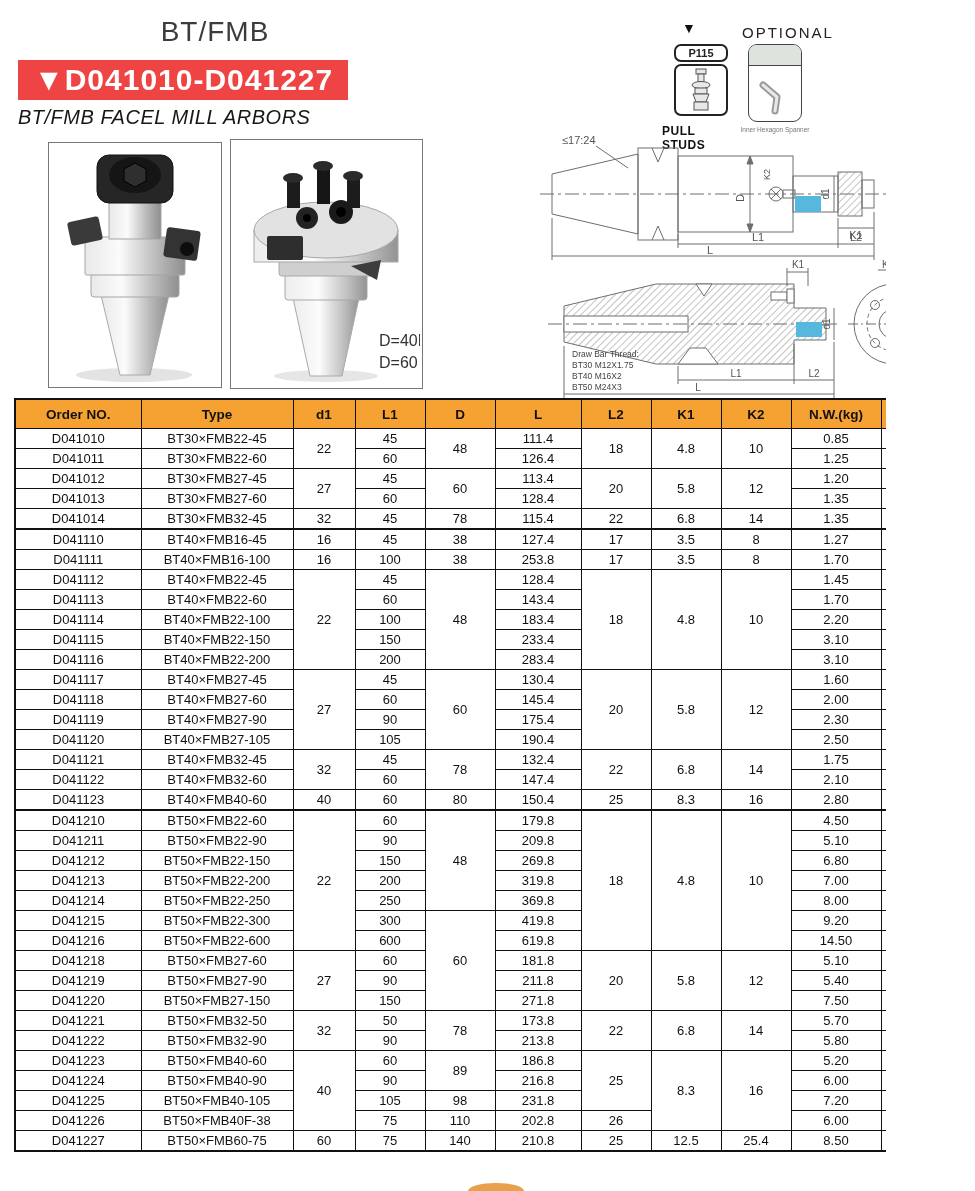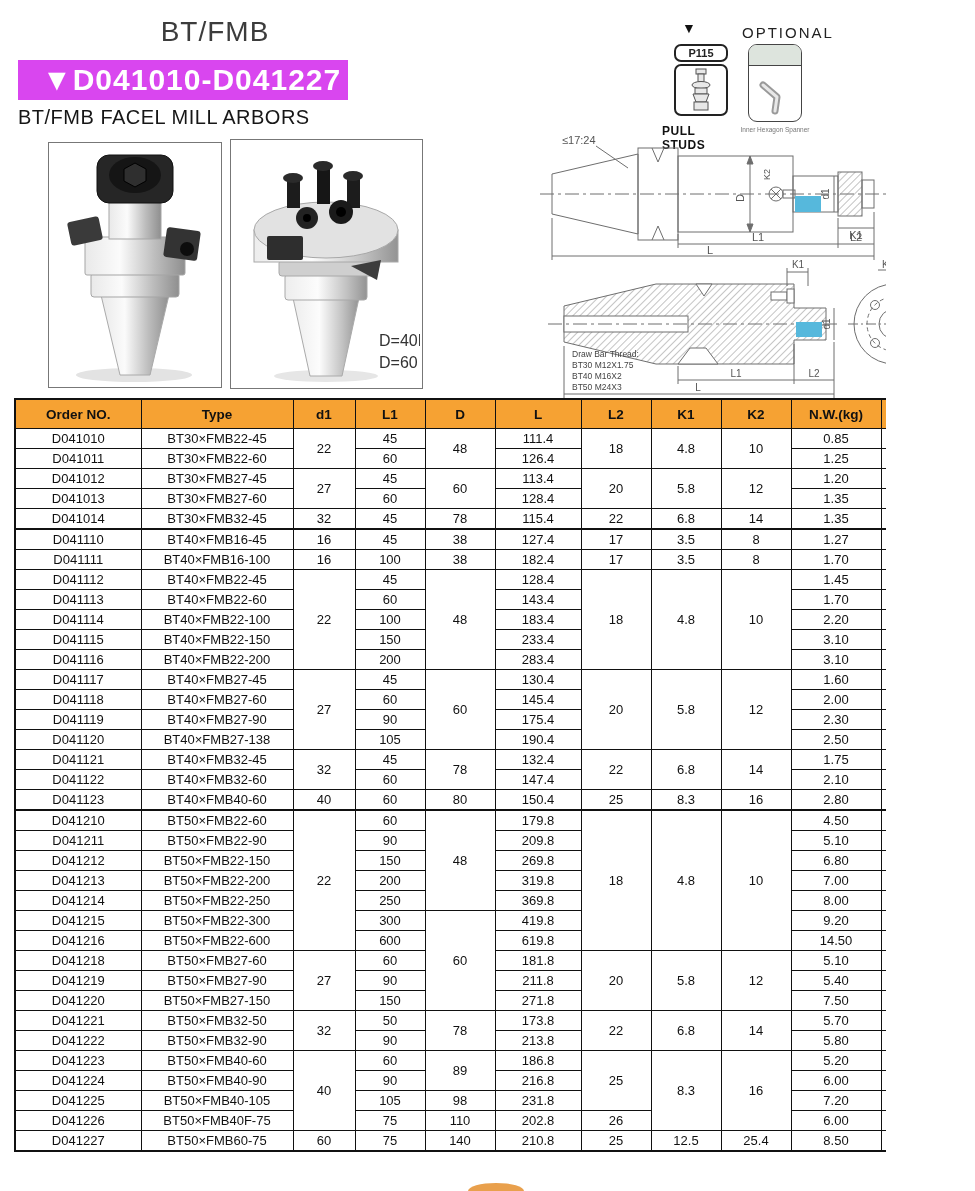--- a/index.html
+++ b/index.html
@@ -2,24 +2,24 @@
 <html><head>
 <meta charset="utf-8">
 <style>
   html,body{margin:0;padding:0;background:#fff;}
   .page{position:relative;width:886px;height:1191px;background:#fff;overflow:hidden;
         font-family:"Liberation Sans", sans-serif;color:#111;}
 
   
   .title{position:absolute;left:85px;top:16px;width:260px;text-align:center;
          font-size:28px;color:#3c3c3c;letter-spacing:1px;}
-  .band{position:absolute;left:18px;top:60px;width:330px;height:40px;background:#d946ef;
-        color:#fff;font-size:30px;font-weight:bold;line-height:40px;padding-left:24px;
+  .band{position:absolute;left:18px;top:60px;width:330px;height:40px;background:#ef4444;
+        color:#fff;font-size:30px;font-weight:bold;line-height:40px;padding-left:16px;
         letter-spacing:1px;box-sizing:border-box;}
-  .subtitle{position:absolute;left:18px;top:106px;font-size:20px;color:#161616;letter-spacing:.5px;}
+  .subtitle{position:absolute;left:18px;top:106px;font-size:20px;color:#161616;letter-spacing:.5px;font-style:italic;}
 
   
   .photo{position:absolute;border:1px solid #777;background:#fff;}
   .photo1{left:48px;top:142px;width:172px;height:244px;}
   .photo2{left:230px;top:139px;width:191px;height:248px;}
 
   
   .opt-marker{position:absolute;left:682px;top:20px;font-size:14px;color:#111;}
   .opt-label{position:absolute;left:742px;top:24px;font-size:15px;letter-spacing:2px;color:#222;}
   .stud-box{position:absolute;left:674px;top:44px;width:54px;height:76px;}
@@ -364,21 +364,21 @@
           <td>8</td>
           <td>1.27</td>
           <td></td>
         </tr>
         <tr>
           <td>D041111</td>
           <td>BT40×FMB16-100</td>
           <td>16</td>
           <td>100</td>
           <td>38</td>
-          <td>182.4</td>
+          <td>253.8</td>
           <td>17</td>
           <td>3.5</td>
           <td>8</td>
           <td>1.70</td>
           <td></td>
         </tr>
         <tr>
           <td>D041112</td>
           <td>BT40×FMB22-45</td>
           <td rowspan="5">22</td>
@@ -447,21 +447,21 @@
         <tr>
           <td>D041119</td>
           <td>BT40×FMB27-90</td>
           <td>90</td>
           <td>175.4</td>
           <td>2.30</td>
           <td></td>
         </tr>
         <tr>
           <td>D041120</td>
-          <td>BT40×FMB27-138</td>
+          <td>BT40×FMB27-105</td>
           <td>105</td>
           <td>190.4</td>
           <td>2.50</td>
           <td></td>
         </tr>
         <tr>
           <td>D041121</td>
           <td>BT40×FMB32-45</td>
           <td rowspan="2">32</td>
           <td>45</td>
@@ -630,21 +630,21 @@
           <td>D041225</td>
           <td>BT50×FMB40-105</td>
           <td>105</td>
           <td>98</td>
           <td>231.8</td>
           <td>7.20</td>
           <td></td>
         </tr>
         <tr>
           <td>D041226</td>
-          <td>BT50×FMB40F-75</td>
+          <td>BT50×FMB40F-38</td>
           <td>75</td>
           <td>110</td>
           <td>202.8</td>
           <td>26</td>
           <td>6.00</td>
           <td></td>
         </tr>
         <tr>
           <td>D041227</td>
           <td>BT50×FMB60-75</td>

